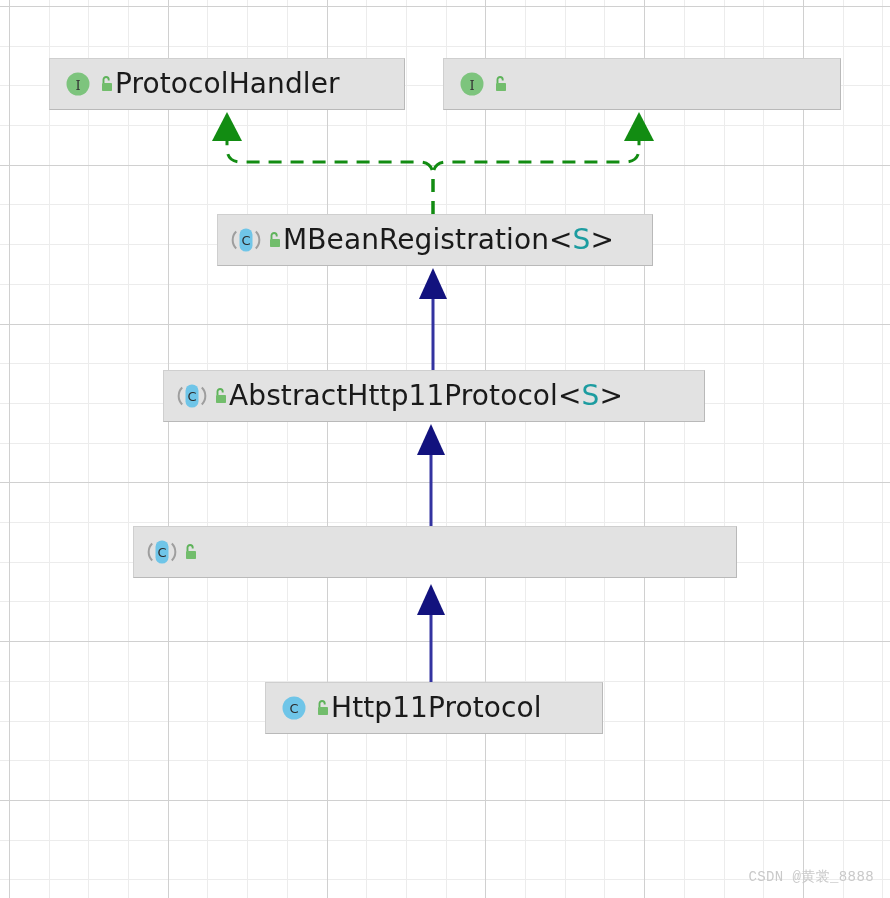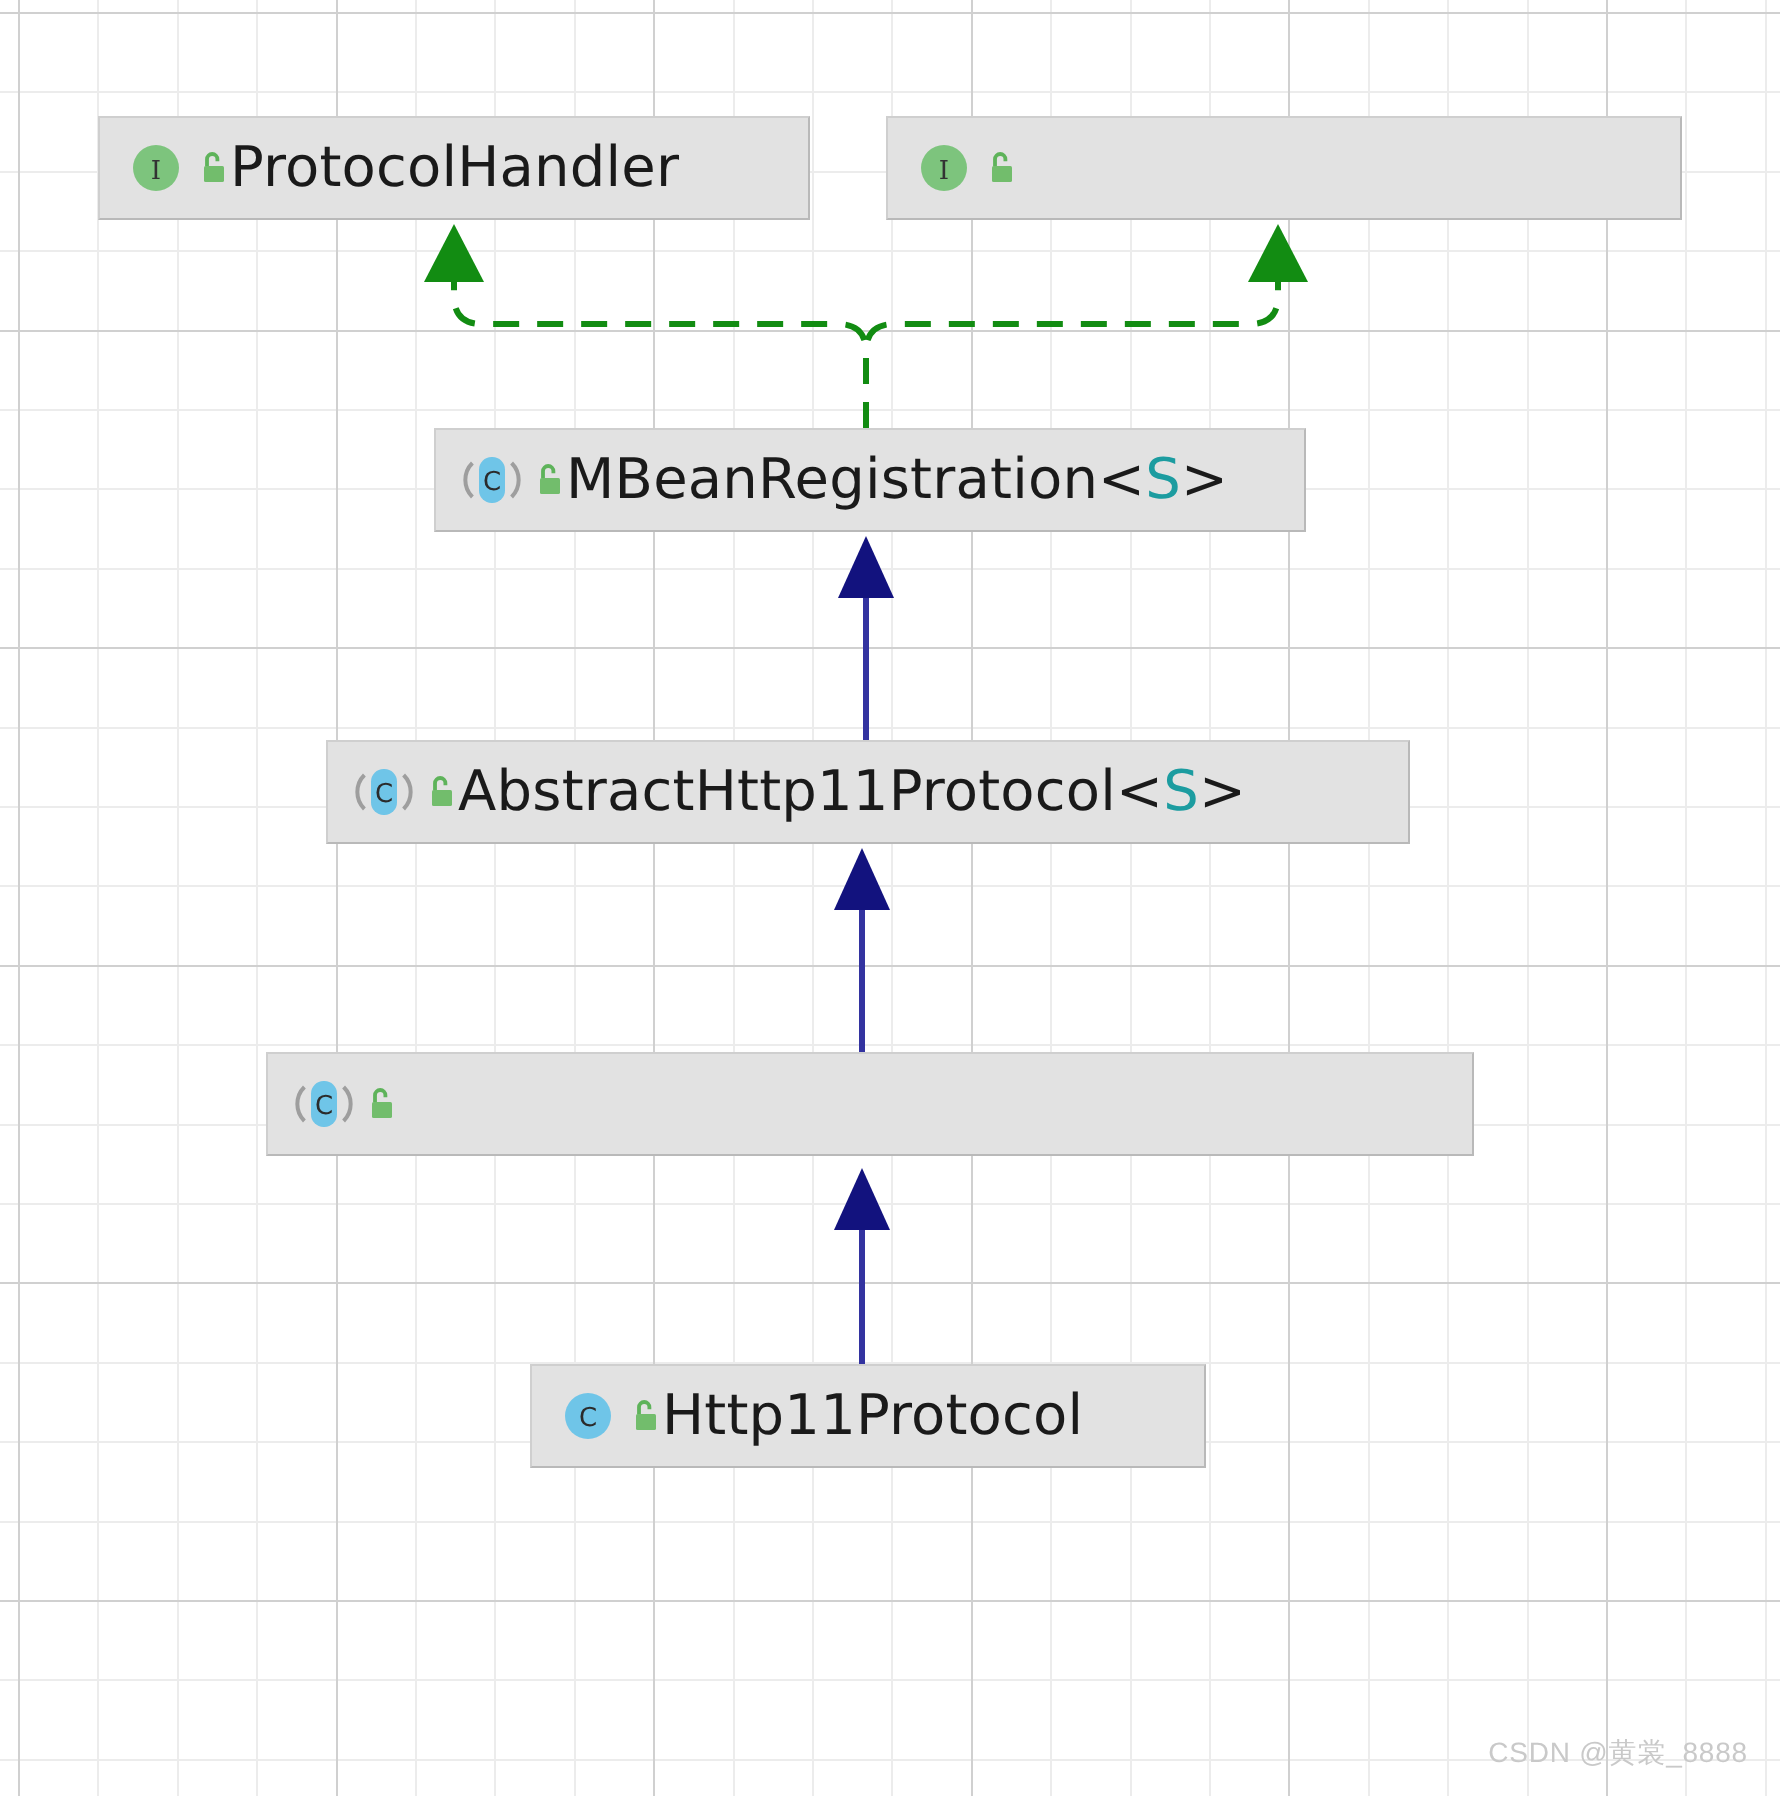--- a/index.html
+++ b/index.html
@@ -88,21 +88,21 @@
     display: block;
   }
 
   
   #watermark {
     position: absolute;
     right: 16px;
     bottom: 12px;
     font-size: 14px;
     color: #c9c9c9;
-    font-family: Liberation Sans, sans-serif;
+    font-family: Liberation Mono, monospace;
     letter-spacing: 0.4px;
     user-select: none;
   }
 </style>
 </head>
 <body>
 
 <div id="diagram-canvas">
 
   <svg id="connectors" viewBox="0 0 890 898" width="890" height="898" xmlns="http://www.w3.org/2000/svg">

